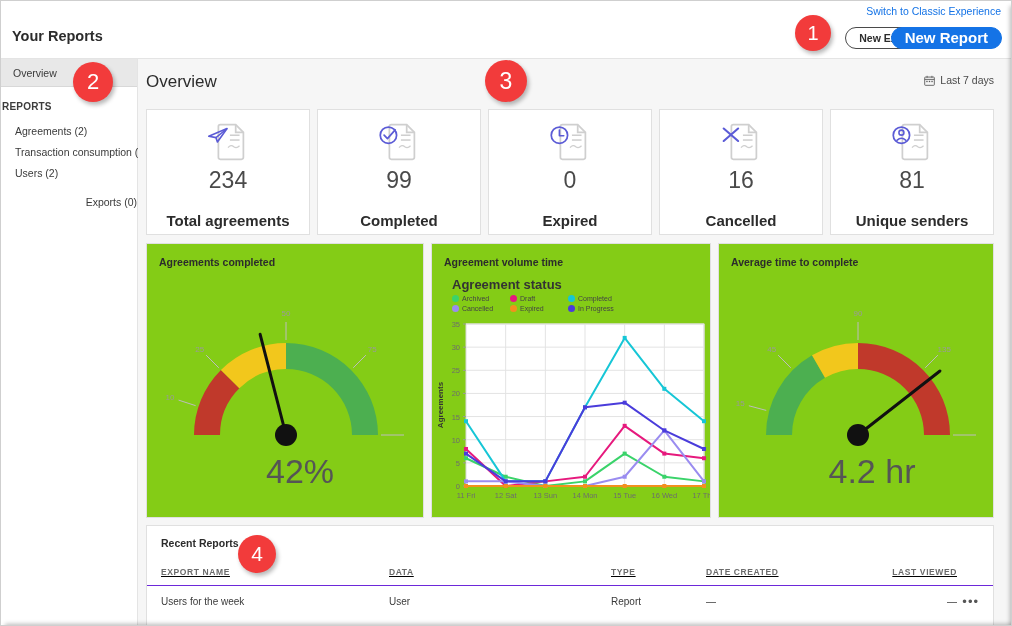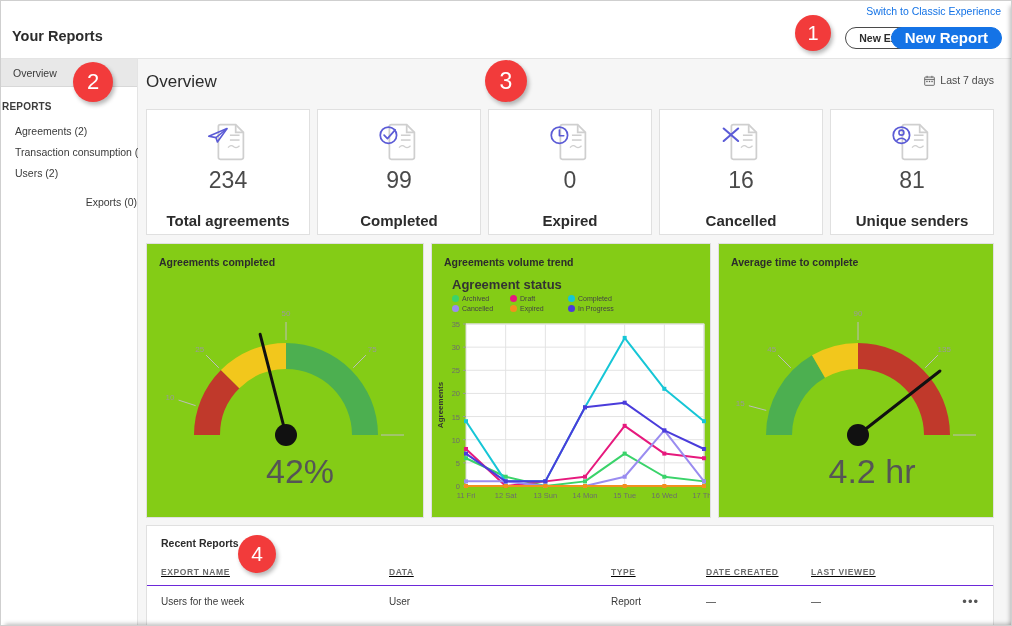--- a/index.html
+++ b/index.html
@@ -176,21 +176,21 @@
   }
   .rep-row {
     display:flex; height:30px; align-items:center;
     padding:0 14px;
   }
   .rep-row div { font-size:10px; color:#3a3a3a; }
   .c1 { flex:0 0 228px; }
   .c2 { flex:0 0 222px; }
   .c3 { flex:0 0 95px; }
   .c4 { flex:0 0 105px; }
-  .c5 { flex:1; }
+  .c5 { flex:1;text-align:right; }
   .c6 { flex:0 0 22px; text-align:right; font-size:13px !important; color:#555 !important; cursor:pointer; letter-spacing:1px;}
 
   
   .badge {
     position:absolute;
     border-radius:50%;
     background:#f23b3b;
     color:#ffffff;
     font-family:"Liberation Sans", sans-serif;
     font-weight:normal;
@@ -359,21 +359,21 @@
               <text x="225.26702730475876" y="81.73297269524119" font-size="8" fill="#9a9a9a" font-family="&quot;Liberation Sans&quot;, sans-serif" text-anchor="middle">75</text>
               <line x1="234" y1="164.99999999999997" x2="257" y2="164.99999999999997" stroke="#bdbdbd" stroke-width="1"></line>
               <line x1="139" y1="165" x2="113.13625173485505" y2="64.26735124262238" stroke="#111" stroke-width="3" stroke-linecap="round"></line>
               <circle cx="139" cy="165" r="11" fill="#111"></circle>
               <text x="153" y="213" font-size="34" fill="#555" font-family="&quot;Liberation Sans&quot;, sans-serif" text-anchor="middle">42%</text>
             </svg>
         </div>
       </div>
 
       <div class="panel panel-line">
-        <div class="panel-title">Agreements volume trend</div>
+        <div class="panel-title">Agreement volume time</div>
         <div class="legend">
           <div class="legend-title">Agreement status</div>
           <div class="legend-grid" id="legend-grid">
               <div class="legend-item">
                 <span class="legend-dot" style="background: rgb(58, 211, 106);"></span>
                 <span class="legend-label">Archived</span>
               </div>
               <div class="legend-item">
                 <span class="legend-dot" style="background: rgb(230, 25, 125);"></span>
                 <span class="legend-label">Draft</span>

